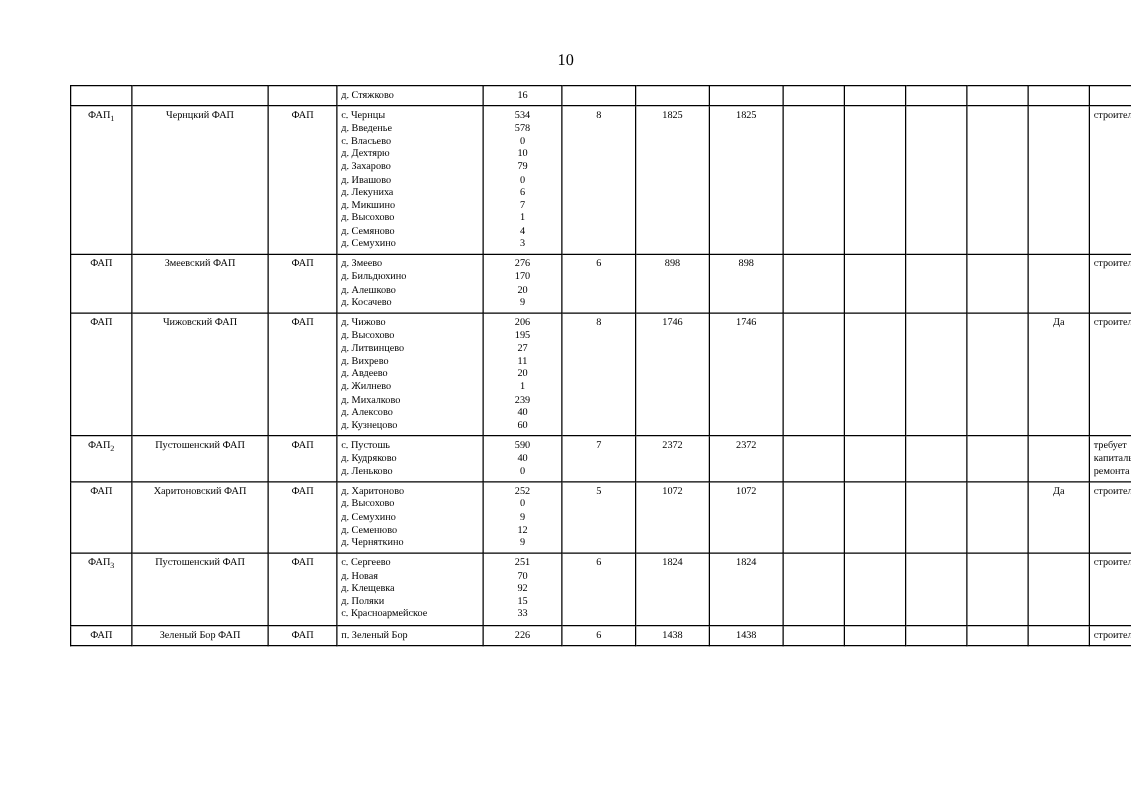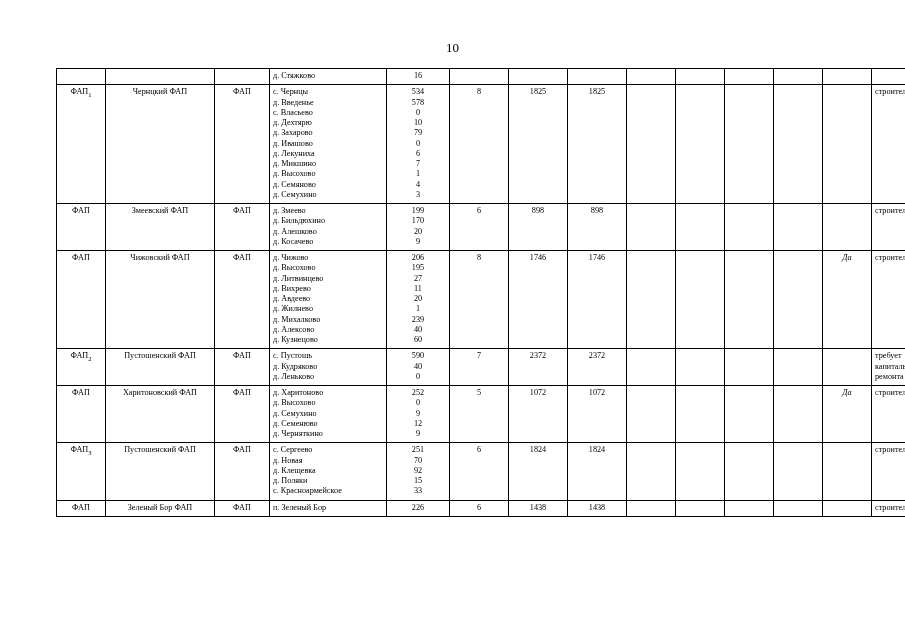--- a/index.html
+++ b/index.html
@@ -53,21 +53,21 @@
   .c-kind      { width: 48px;  text-align: center; }
   .c-settle    { width: 110px; text-align: left; }
   .c-pop       { width: 56px;  text-align: center; }
   .c-n1        { width: 52px;  text-align: center; }
   .c-n2        { width: 52px;  text-align: center; }
   .c-n3        { width: 52px;  text-align: center; }
   .c-e1        { width: 42px; }
   .c-e2        { width: 42px; }
   .c-e3        { width: 42px; }
   .c-e4        { width: 42px; }
-  .c-da        { width: 42px;  text-align: center; font-style: italic; }
+  .c-da        { width: 42px;  text-align: center; }
   .c-note      { width: 69px;  text-align: left; }
   .settle-line { white-space: nowrap; }
   .num-line { text-align: center; }
   .sub {
     font-size: 6.5px;
     vertical-align: sub;
   }
   .note-cell { text-align: left; }
   .center { text-align: center; }
 </style>
@@ -148,21 +148,21 @@
           <td class="c-type center">ФАП</td>
           <td class="c-name">Змеевский ФАП</td>
           <td class="c-kind">ФАП</td>
           <td class="c-settle">
             <div class="settle-line">д. Змеево</div>
             <div class="settle-line">д. Бильдюхино</div>
             <div class="settle-line">д. Алешково</div>
             <div class="settle-line">д. Косачево</div>
           </td>
           <td class="c-pop">
-            <div class="num-line">199</div>
+            <div class="num-line">276</div>
             <div class="num-line">170</div>
             <div class="num-line">20</div>
             <div class="num-line">9</div>
           </td>
           <td class="c-n1">6</td>
           <td class="c-n2">898</td>
           <td class="c-n3">898</td>
           <td class="c-e1"></td>
           <td class="c-e2"></td>
           <td class="c-e3"></td>

